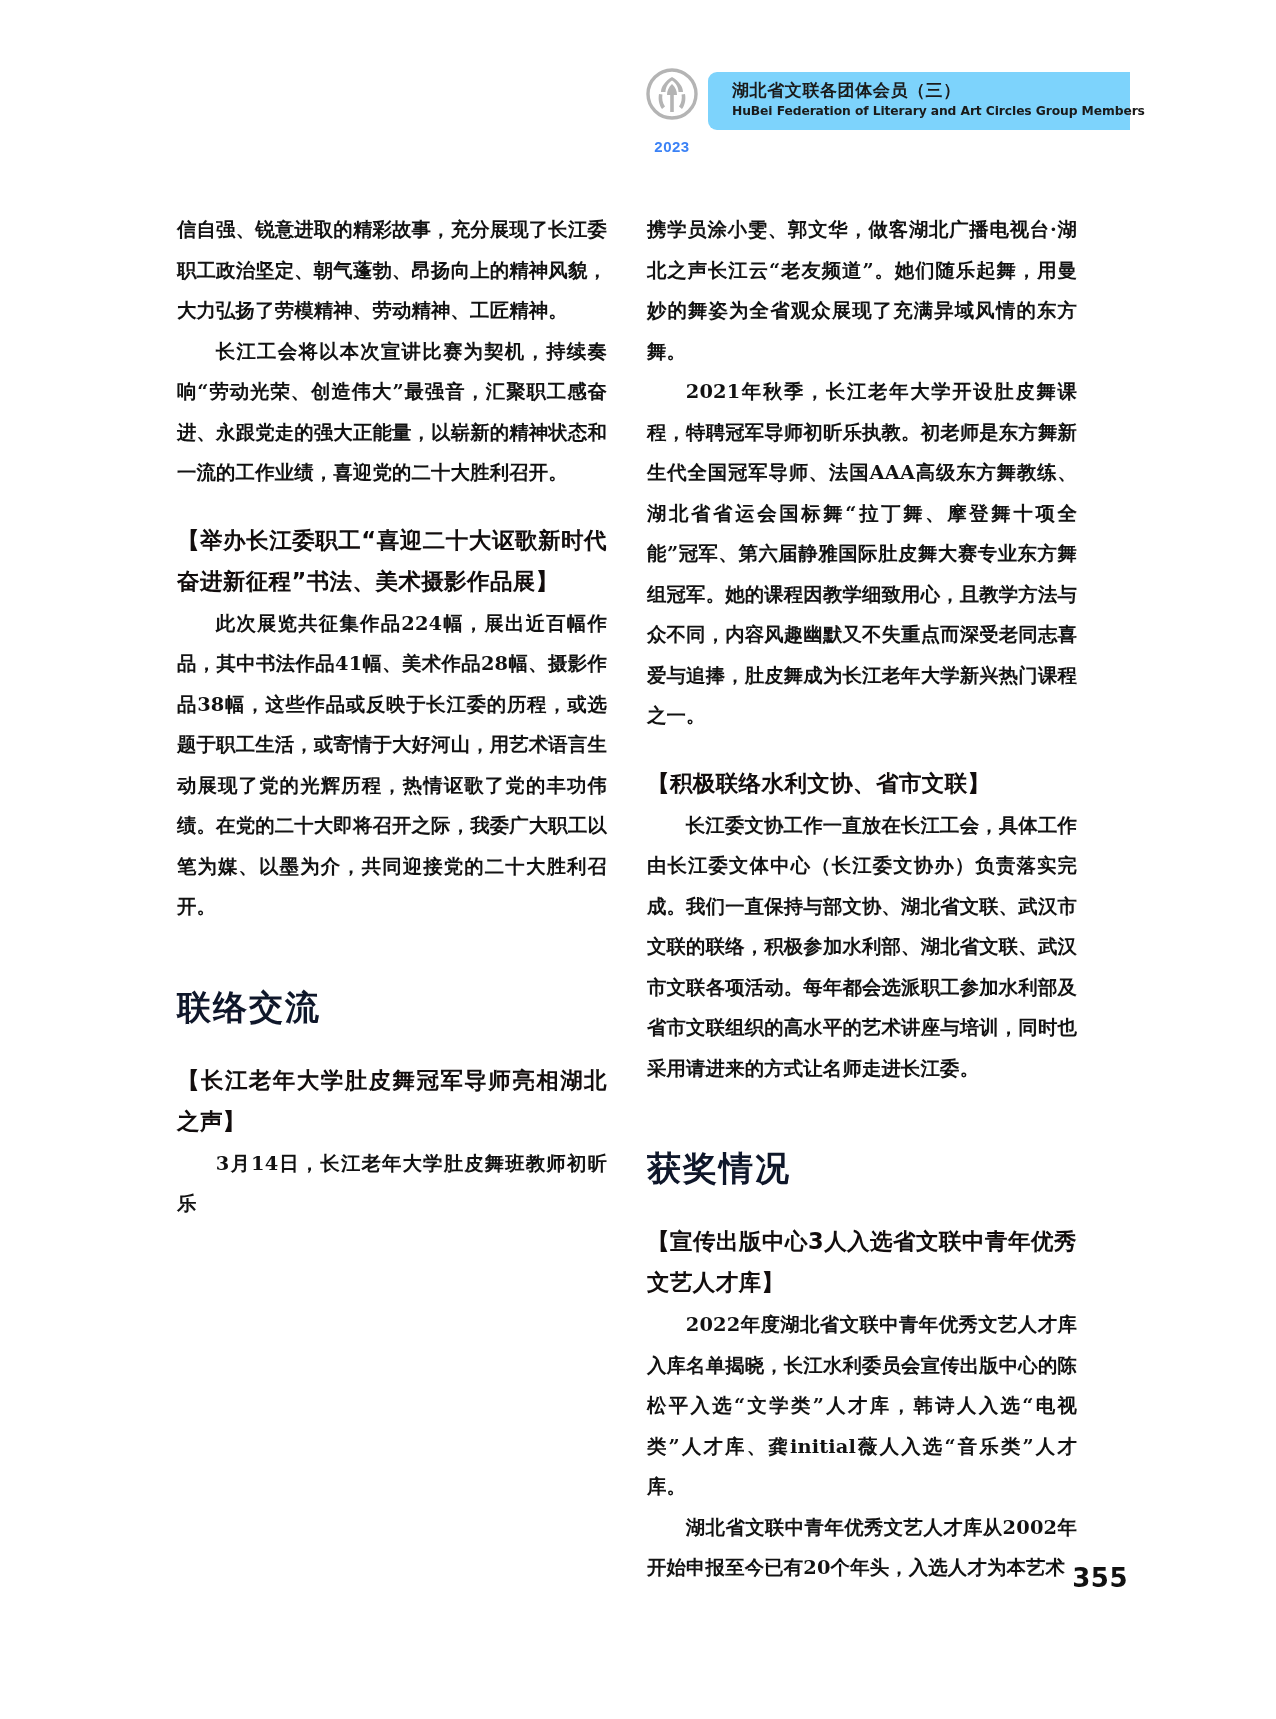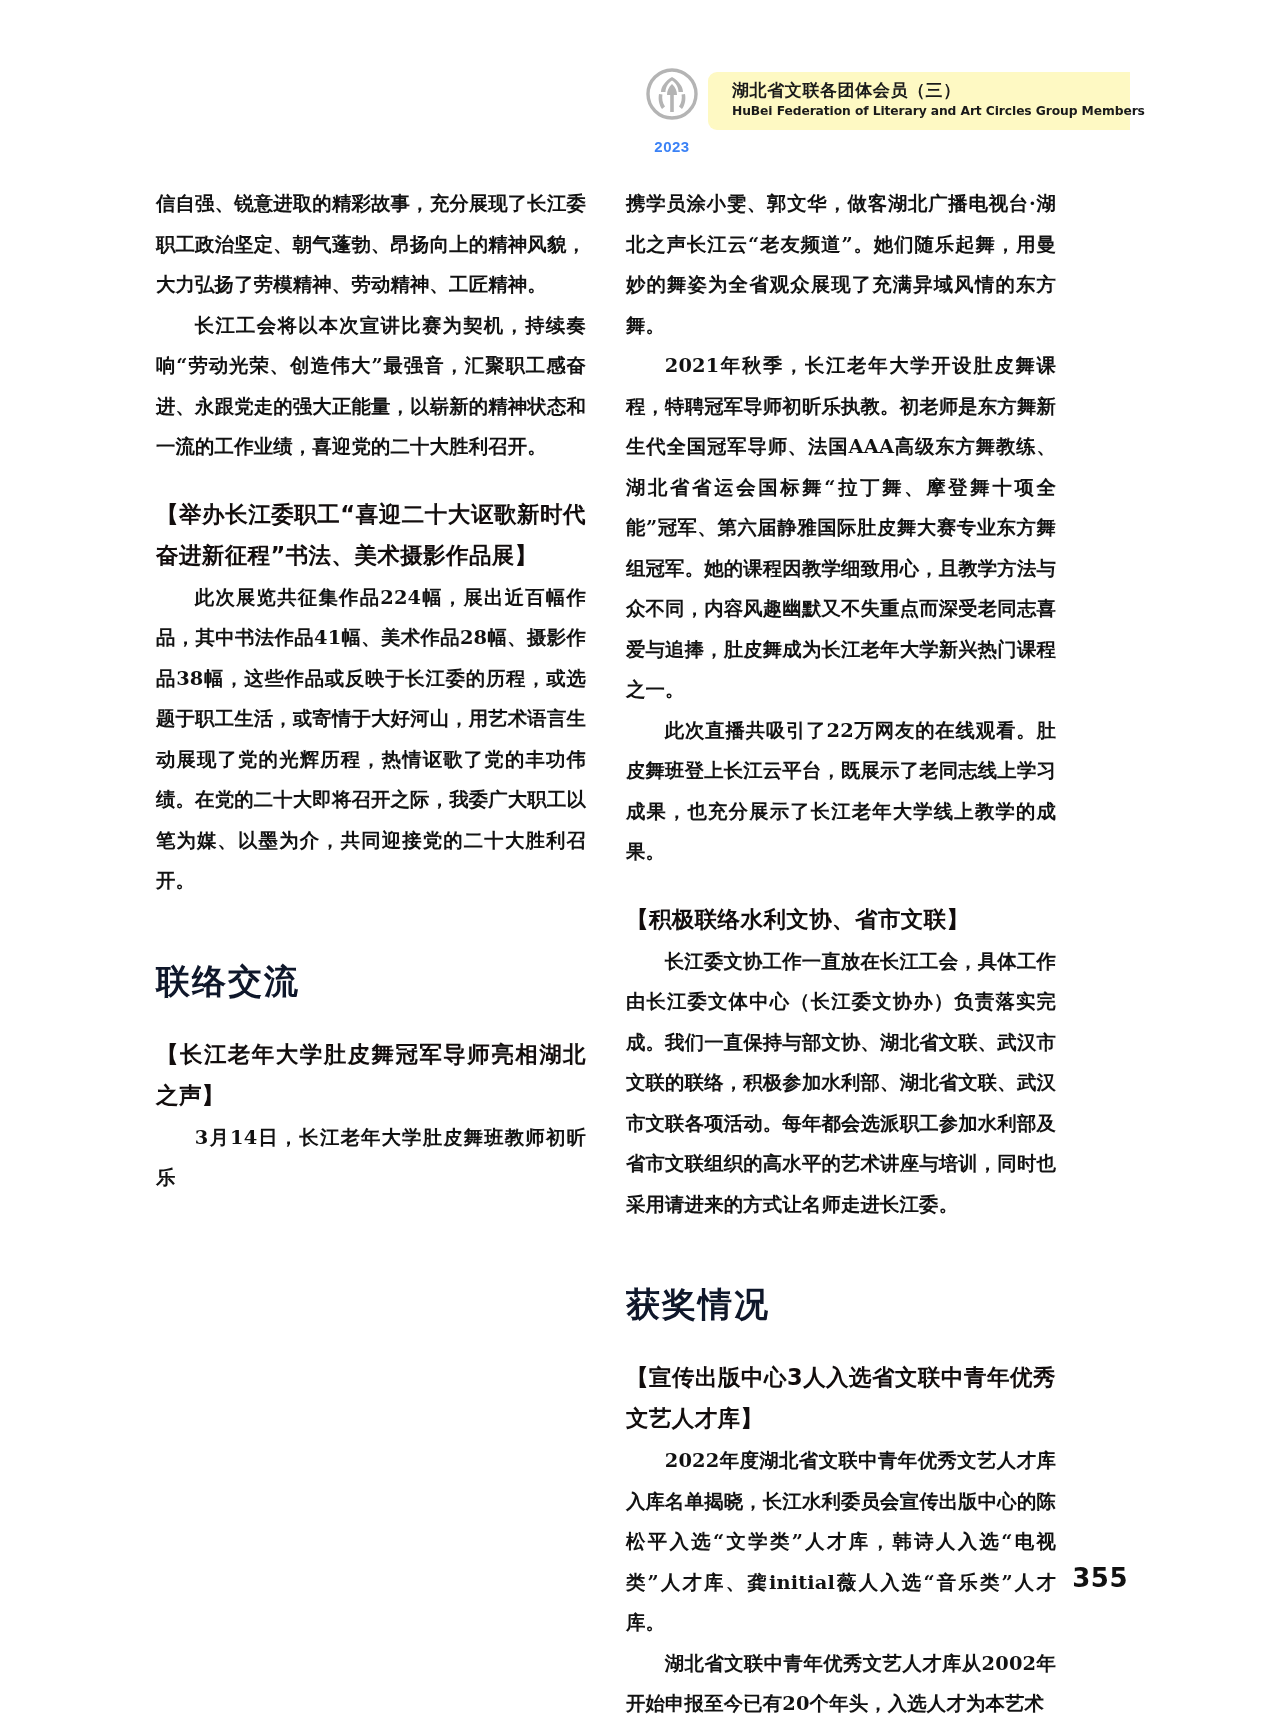--- a/index.html
+++ b/index.html
@@ -45,21 +45,21 @@
     color: #3b82f6;
     letter-spacing: 0.5px;
     margin-top: 14px;
   }
   .header-band {
     position: absolute;
     left: 78px;
     top: 4px;
     right: 0;
     height: 58px;
-    background: #fef9c3;
+    background: #7dd3fc;
     border-radius: 9px 0 0 9px;
     padding: 6px 0 0 24px;
   }
   .header-cn {
     font-family: "DejaVu Sans", "Liberation Sans", sans-serif;
     font-weight: bold;
     font-size: 17px;
     color: #1a1a1a;
     letter-spacing: 0.6px;
     line-height: 24px;
@@ -71,22 +71,23 @@
     font-size: 12.3px;
     color: #1a1a1a;
     letter-spacing: -0.1px;
     line-height: 19px;
     white-space: nowrap;
   }
 
   
   .col {
     position: absolute;
-    top: 184px;
+    top: 210px;
     width: 430px;
+    margin-left: 21px;
   }
   .col-left  { left: 156px; }
   .col-right { left: 626px; }
 
   
   p.body {
     font-family: "DejaVu Serif", "Liberation Serif", serif;
     font-size: 19.4px;
     line-height: 40.5px;
     color: #121212;
@@ -163,21 +164,20 @@
     <h3 class="sub">【举办长江委职工“喜迎二十大讴歌新时代奋进新征程”书法、美术摄影作品展】</h3>
     <p class="body">此次展览共征集作品224幅，展出近百幅作品，其中书法作品41幅、美术作品28幅、摄影作品38幅，这些作品或反映于长江委的历程，或选题于职工生活，或寄情于大好河山，用艺术语言生动展现了党的光辉历程，热情讴歌了党的丰功伟绩。在党的二十大即将召开之际，我委广大职工以笔为媒、以墨为介，共同迎接党的二十大胜利召开。</p>
     <h2 class="section">联络交流</h2>
     <h3 class="sub">【长江老年大学肚皮舞冠军导师亮相湖北之声】</h3>
     <p class="body">3月14日，长江老年大学肚皮舞班教师初昕乐</p>
   </div>
 
   <div class="col col-right">
     <p class="body noindent">携学员涂小雯、郭文华，做客湖北广播电视台·湖北之声长江云“老友频道”。她们随乐起舞，用曼妙的舞姿为全省观众展现了充满异域风情的东方舞。</p>
     <p class="body">2021年秋季，长江老年大学开设肚皮舞课程，特聘冠军导师初昕乐执教。初老师是东方舞新生代全国冠军导师、法国AAA高级东方舞教练、湖北省省运会国标舞“拉丁舞、摩登舞十项全能”冠军、第六届静雅国际肚皮舞大赛专业东方舞组冠军。她的课程因教学细致用心，且教学方法与众不同，内容风趣幽默又不失重点而深受老同志喜爱与追捧，肚皮舞成为长江老年大学新兴热门课程之一。</p>
-    <p class="body">此次直播共吸引了22万网友的在线观看。肚皮舞班登上长江云平台，既展示了老同志线上学习成果，也充分展示了长江老年大学线上教学的成果。</p>
     <h3 class="sub">【积极联络水利文协、省市文联】</h3>
     <p class="body">长江委文协工作一直放在长江工会，具体工作由长江委文体中心（长江委文协办）负责落实完成。我们一直保持与部文协、湖北省文联、武汉市文联的联络，积极参加水利部、湖北省文联、武汉市文联各项活动。每年都会选派职工参加水利部及省市文联组织的高水平的艺术讲座与培训，同时也采用请进来的方式让名师走进长江委。</p>
     <h2 class="section">获奖情况</h2>
     <h3 class="sub">【宣传出版中心3人入选省文联中青年优秀文艺人才库】</h3>
     <p class="body">2022年度湖北省文联中青年优秀文艺人才库入库名单揭晓，长江水利委员会宣传出版中心的陈松平入选“文学类”人才库，韩诗人入选“电视类”人才库、龚initial薇人入选“音乐类”人才库。</p>
     <p class="body">湖北省文联中青年优秀文艺人才库从2002年开始申报至今已有20个年头，入选人才为本艺术</p>
   </div>
 
   <div class="folio">355</div>
 

